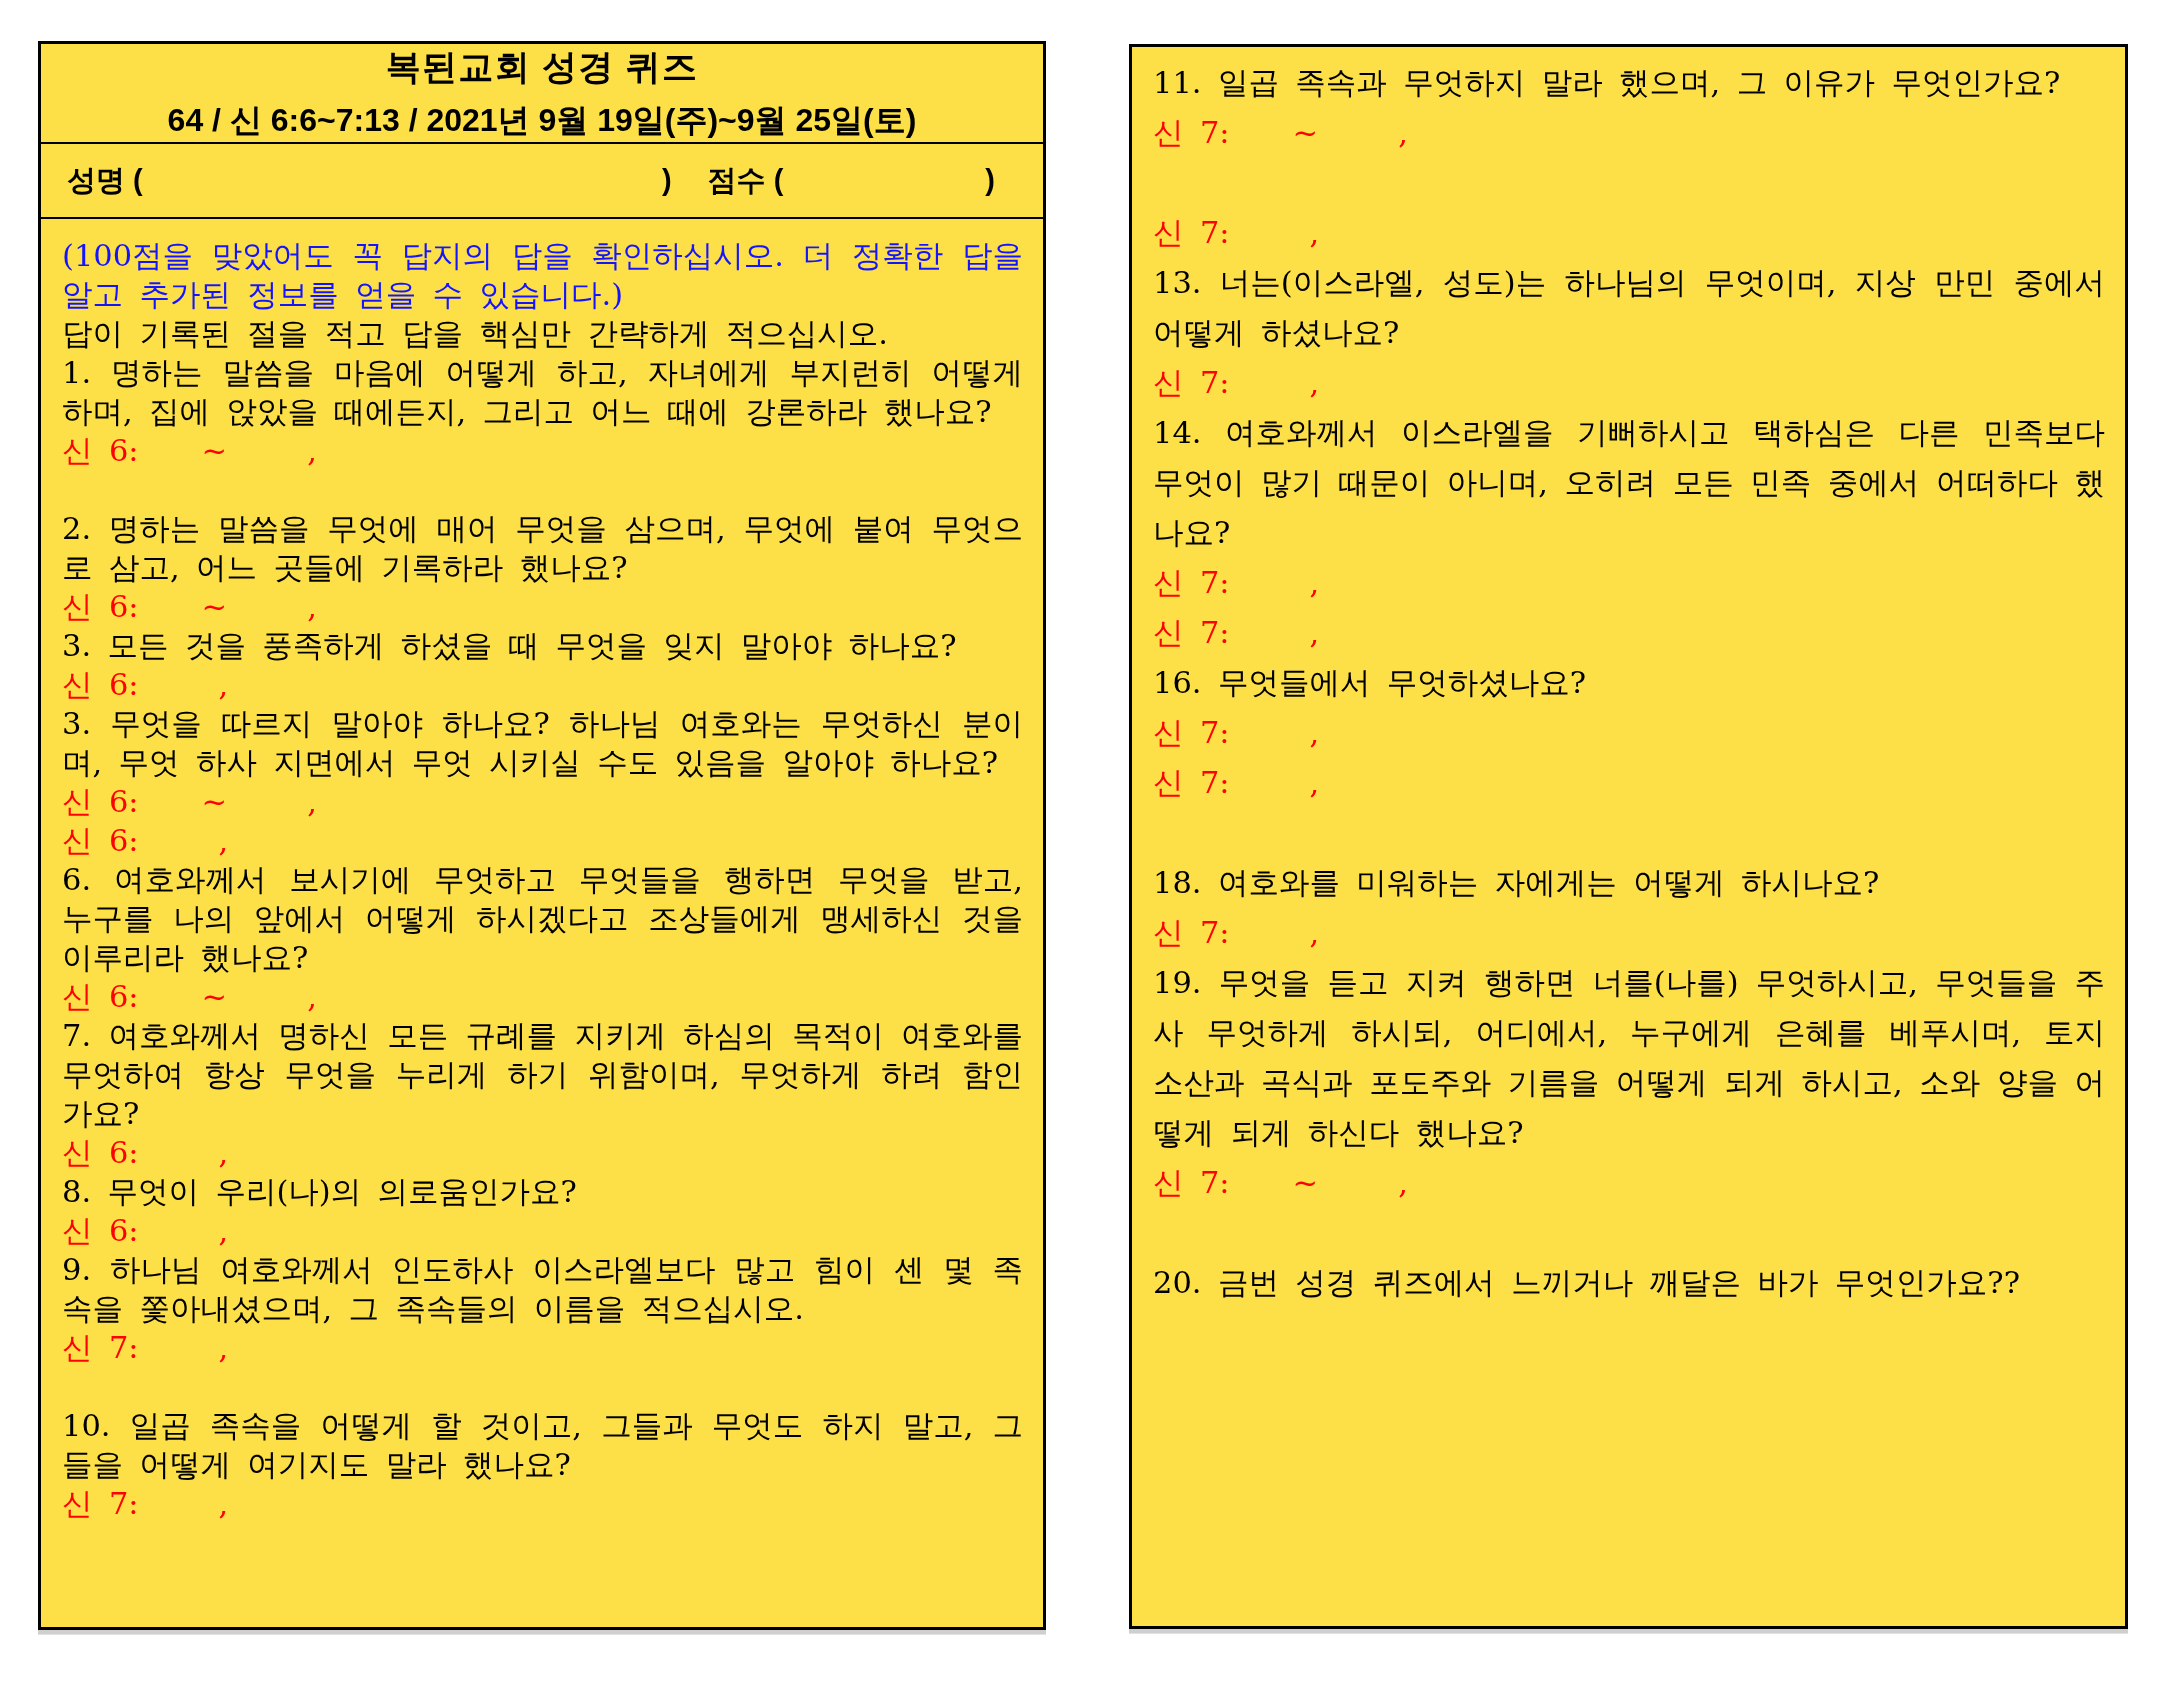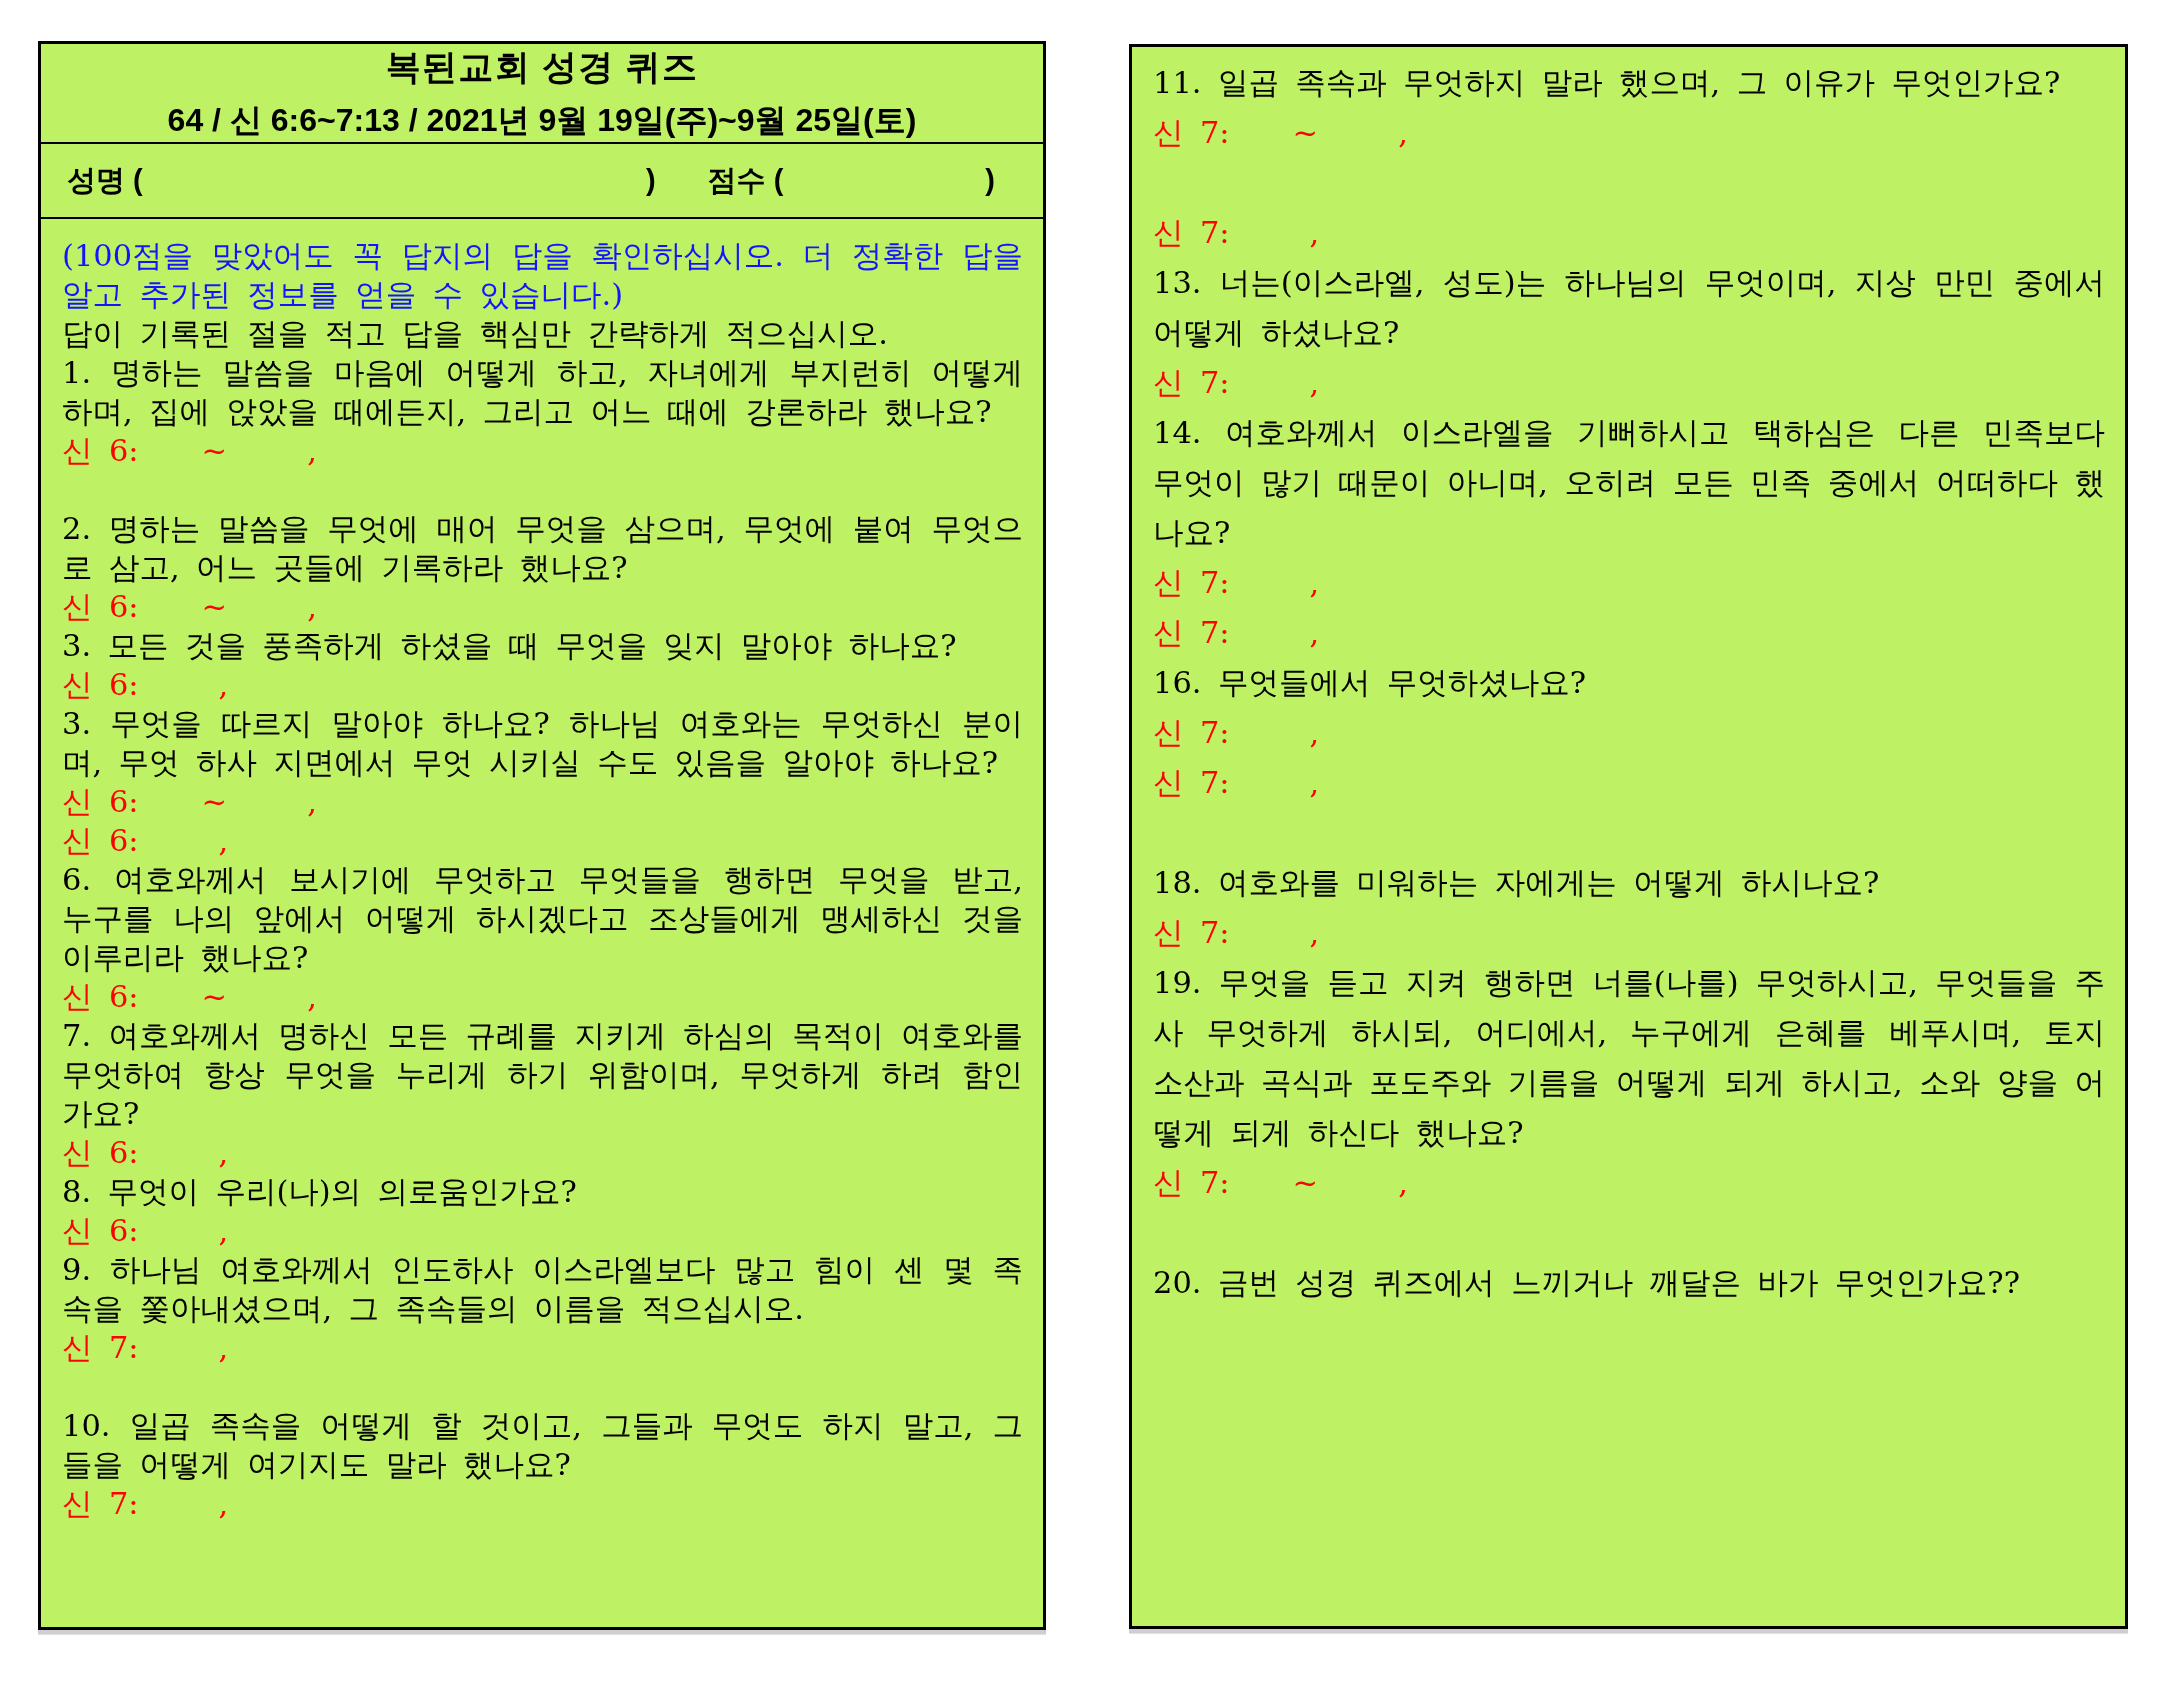--- a/index.html
+++ b/index.html
@@ -1,21 +1,21 @@
 <!DOCTYPE html>
 <html style="font-size:10.6px"><head>
 <meta charset="utf-8">
 <style>
   html,body{margin:0;padding:0;}
   body{
     width:2183px;height:1691px;position:relative;background:#ffffff;
     font-family:"DejaVu Serif","Liberation Serif",serif;color:#000;
   }
   .box{
-    position:absolute;box-sizing:border-box;background:#bef264;
+    position:absolute;box-sizing:border-box;background:#fde047;
     border:3.3px solid #000;box-shadow:0 4.6px 0 #cfcfcf;
   }
   .box-left{left:38px;top:41px;width:1008px;height:1589px;}
   .box-right{left:1129px;top:44px;width:999px;height:1585px;}
 
   .title-sec{
     height:98px;border-bottom:2px solid #000;
     display:flex;flex-direction:column;justify-content:center;align-items:center;
     gap:8px;font-family:"Liberation Sans",sans-serif;font-weight:bold;
   }
@@ -23,21 +23,21 @@
   .subtitle{font-size:32px;}
 
   .name-row{
     height:73px;border-bottom:2.7px solid #000;
     display:flex;align-items:center;
     font-family:"Liberation Sans",sans-serif;font-weight:bold;font-size:29px;
     padding:0 48px 0 26px;
   }
   .sp-grow{flex:1;}
   .sp-fixed{width:202px;}
-  .score-open{margin-left:52px;text-align:right;}
+  .score-open{margin-left:36px;text-align:right;}
 
   .qbody{
     padding:17px 20px 0 21px;
     font-size:30.5px;line-height:39px;
     text-align:justify;word-spacing:0.22em;
   }
   .box-right .qbody{line-height:50px;padding-top:10.6px;}
 
   p{margin:0;}
   .blue{color:#1414ff;}

